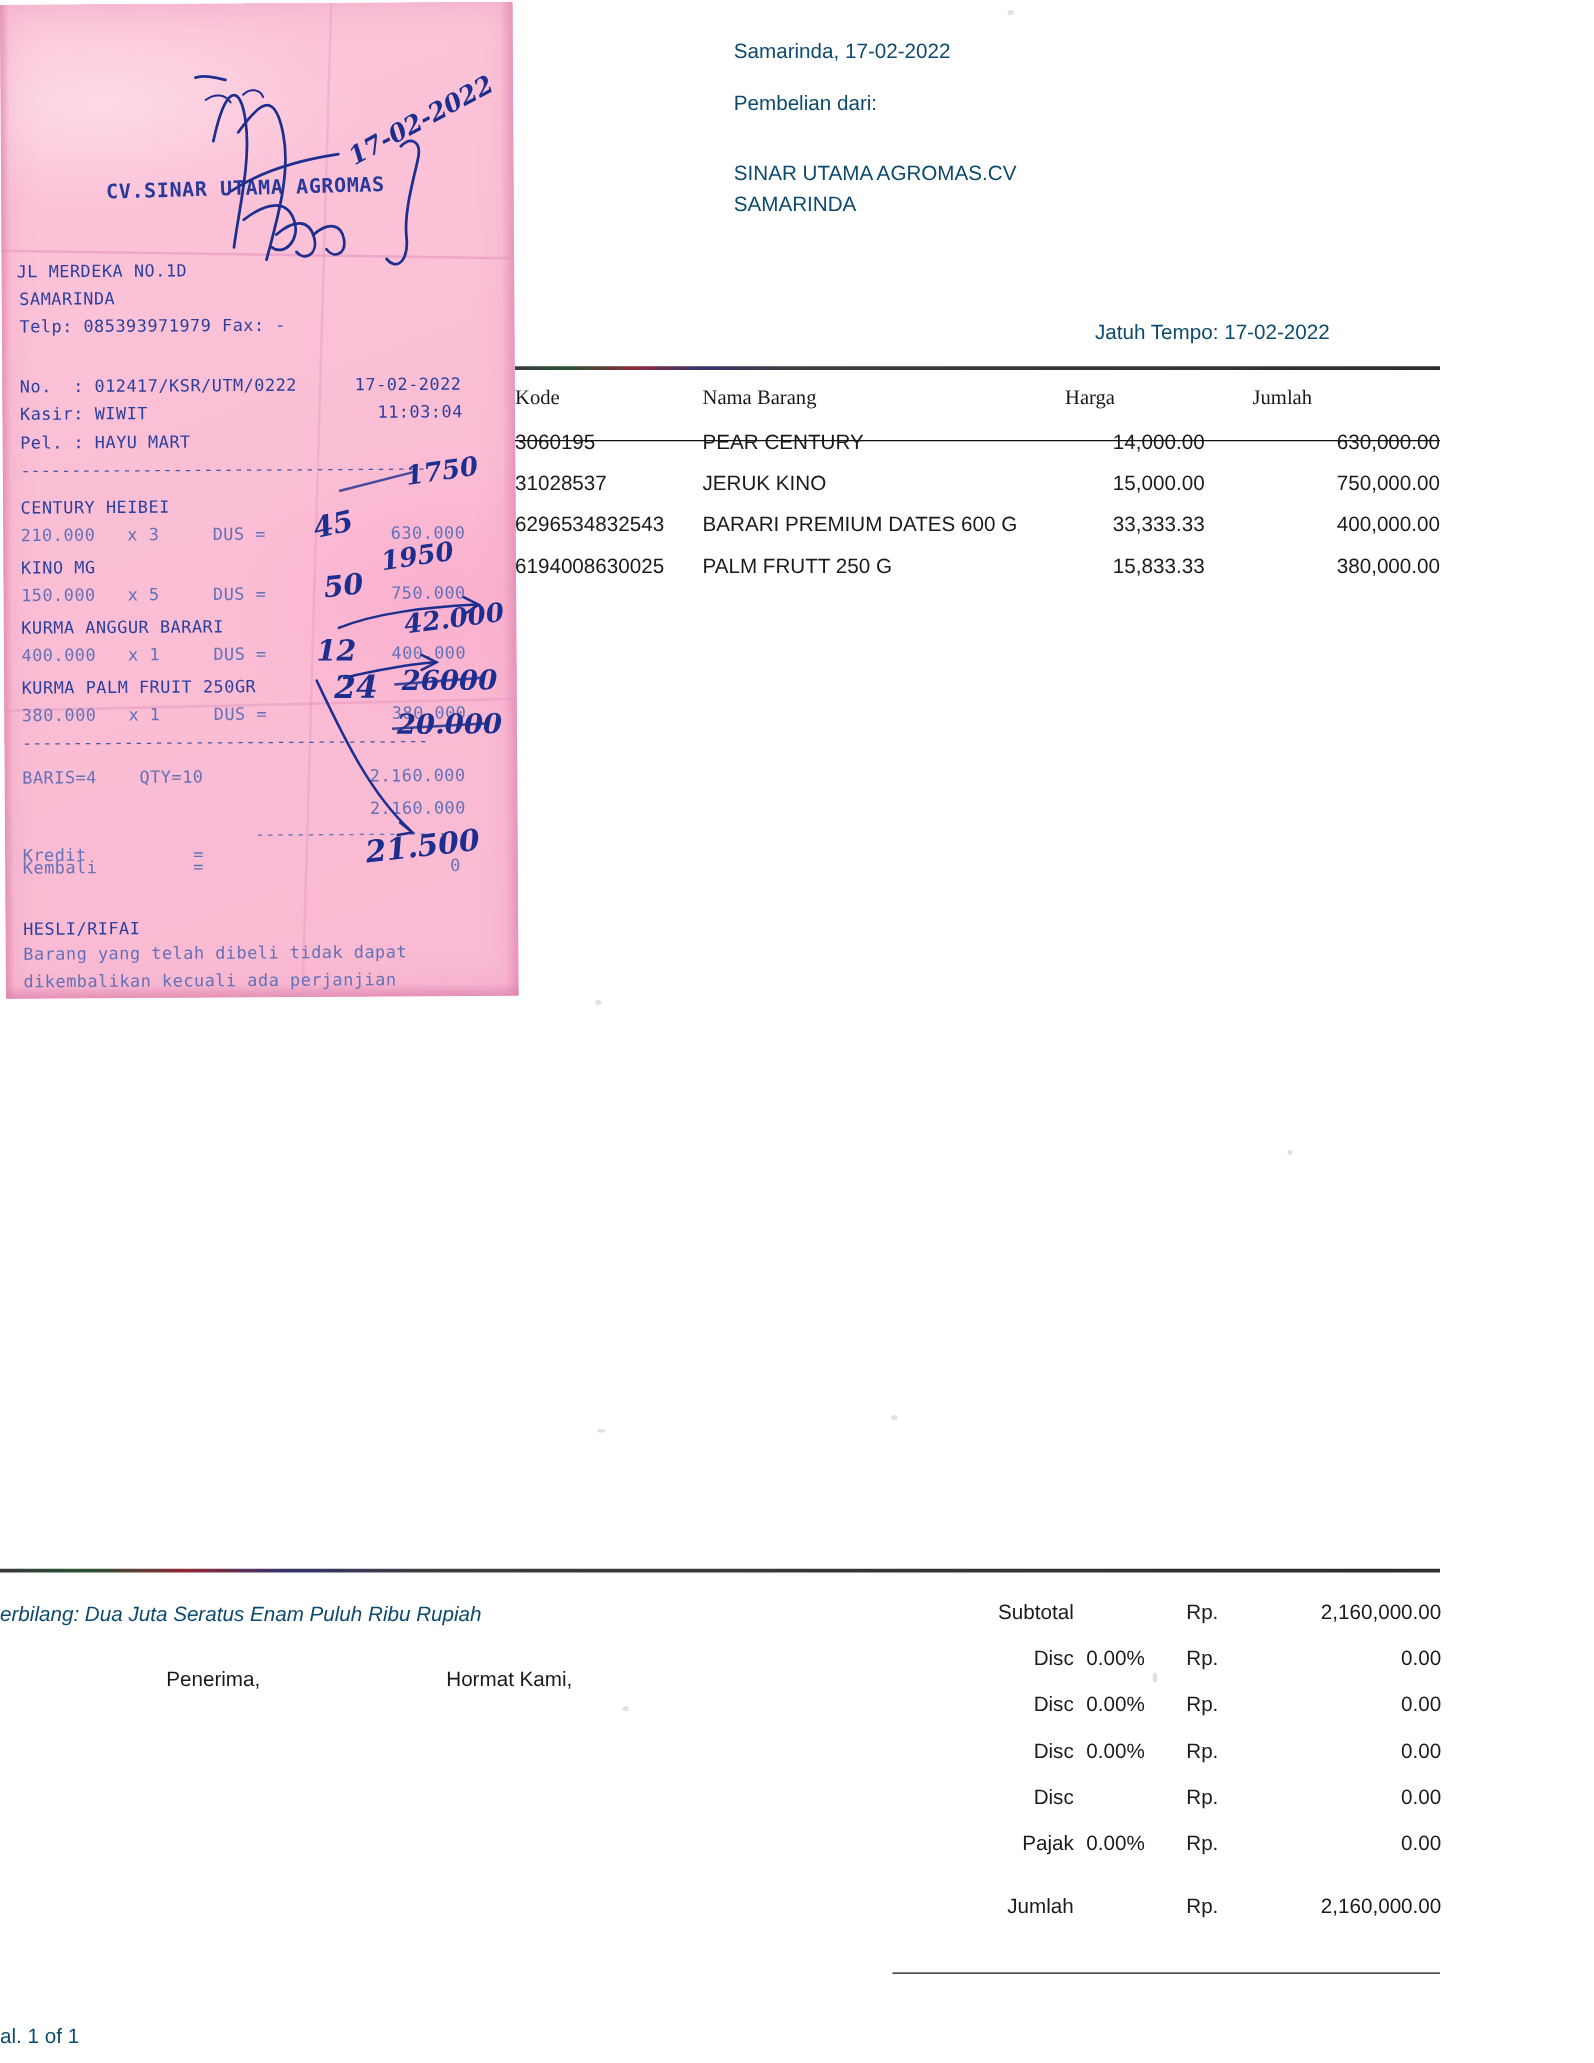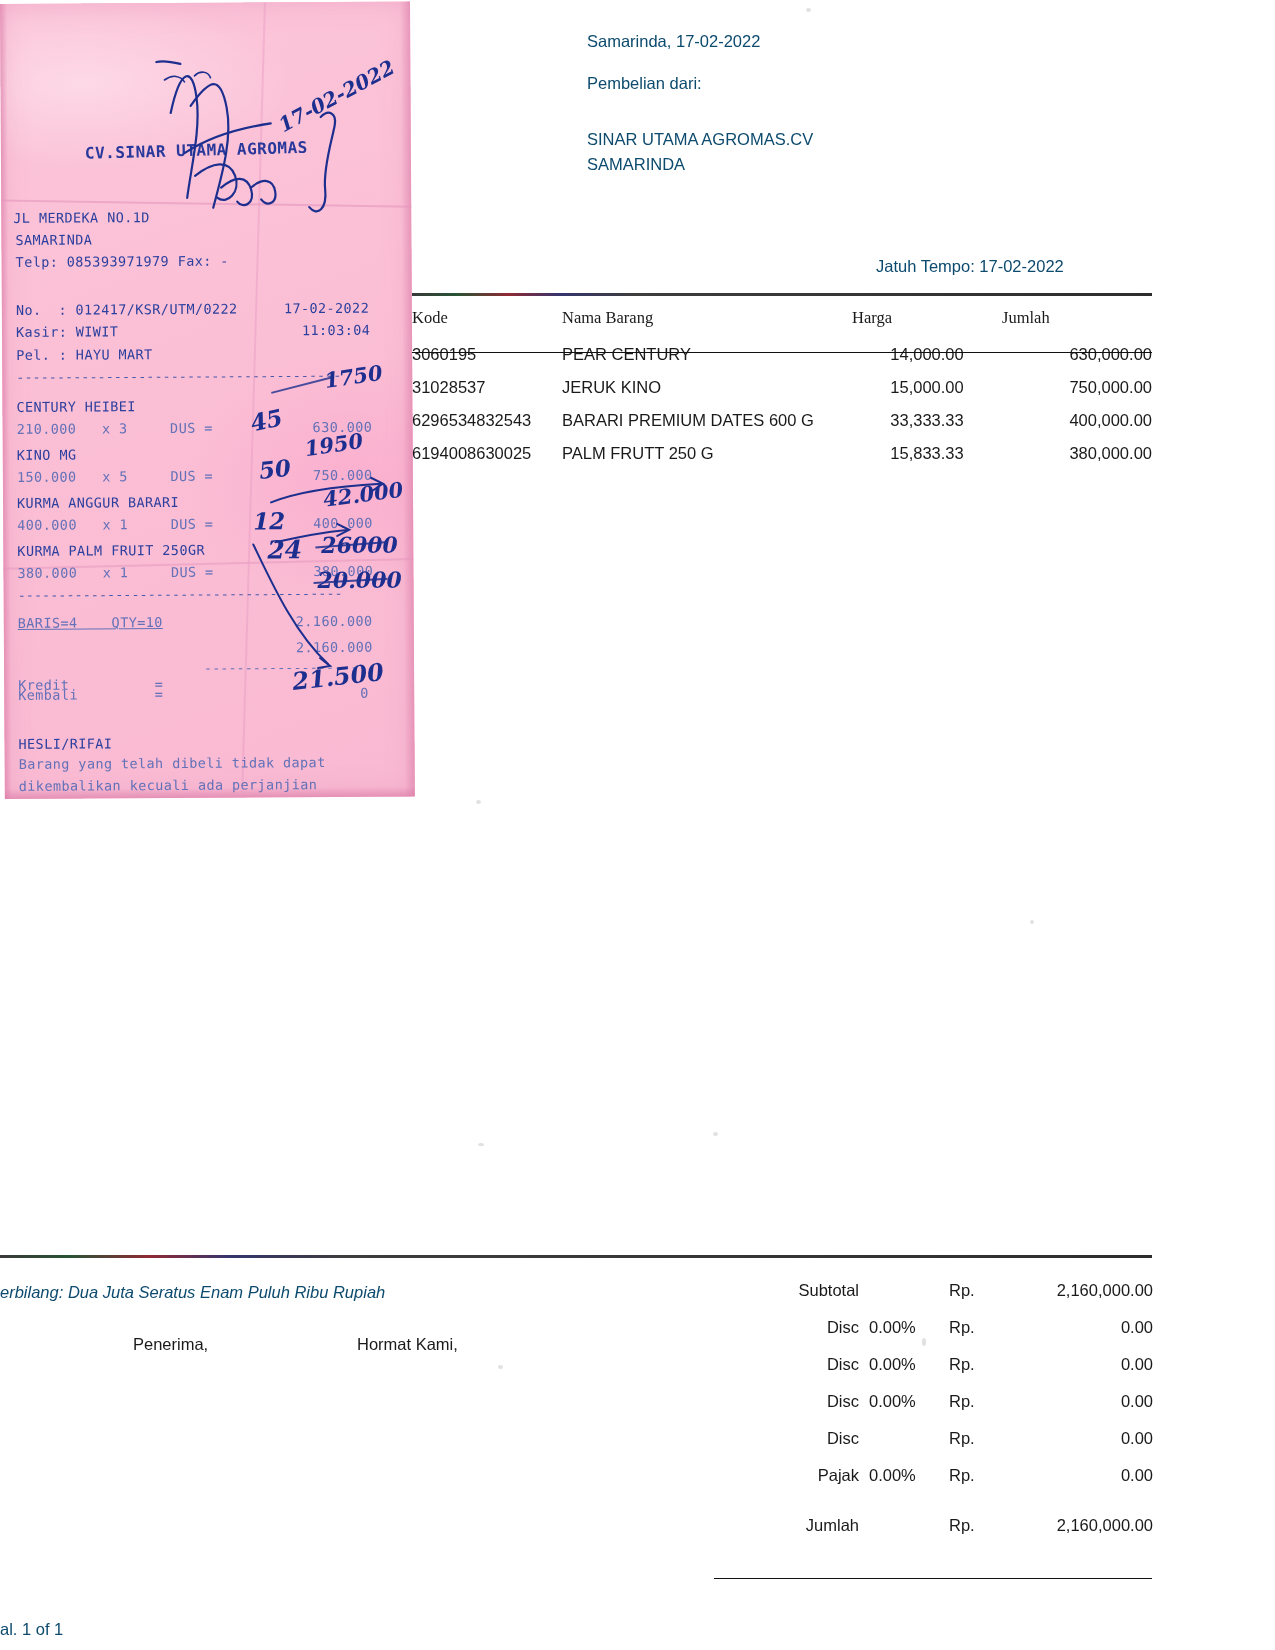--- a/index.html
+++ b/index.html
@@ -205,21 +205,21 @@
   <div class="r-mono" style="left:14px; top:489px;">KURMA ANGGUR BARARI</div>
   <div class="r-mono r-faded" style="left:14px; top:511px;">400.000   x 1     DUS =</div>
   <div class="r-mono r-faded" style="left:310px; top:511px;">400.000</div>
 
   <div class="r-mono" style="left:14px; top:537px;">KURMA PALM FRUIT 250GR</div>
   <div class="r-mono r-faded" style="left:14px; top:559px;">380.000   x 1     DUS =</div>
   <div class="r-mono r-faded" style="left:310px; top:559px;">380.000</div>
 
   <div class="r-dash" style="left:14px; top:583px;">----------------------------------------</div>
 
-  <div class="r-mono r-faded" style="left:14px; top:609px;text-decoration:underline;">BARIS=4    QTY=10</div>
+  <div class="r-mono r-faded" style="left:14px; top:609px;">BARIS=4    QTY=10</div>
   <div class="r-mono r-faded" style="left:292px; top:609px;">2.160.000</div>
   <div class="r-mono r-faded" style="left:14px; top:659px;margin-top:12px;">Kredit          =</div>
   <div class="r-mono r-faded" style="left:292px; top:635px;">2.160.000</div>
 
   <div class="r-dash r-faded" style="left:200px; top:657px;">--------------------</div>
 
   <div class="r-mono r-faded" style="left:14px; top:681px;">Kembali         =</div>
   <div class="r-mono r-faded" style="left:356px; top:681px;">0</div>
 
   <div class="r-mono" style="left:14px; top:730px;">HESLI/RIFAI</div>

